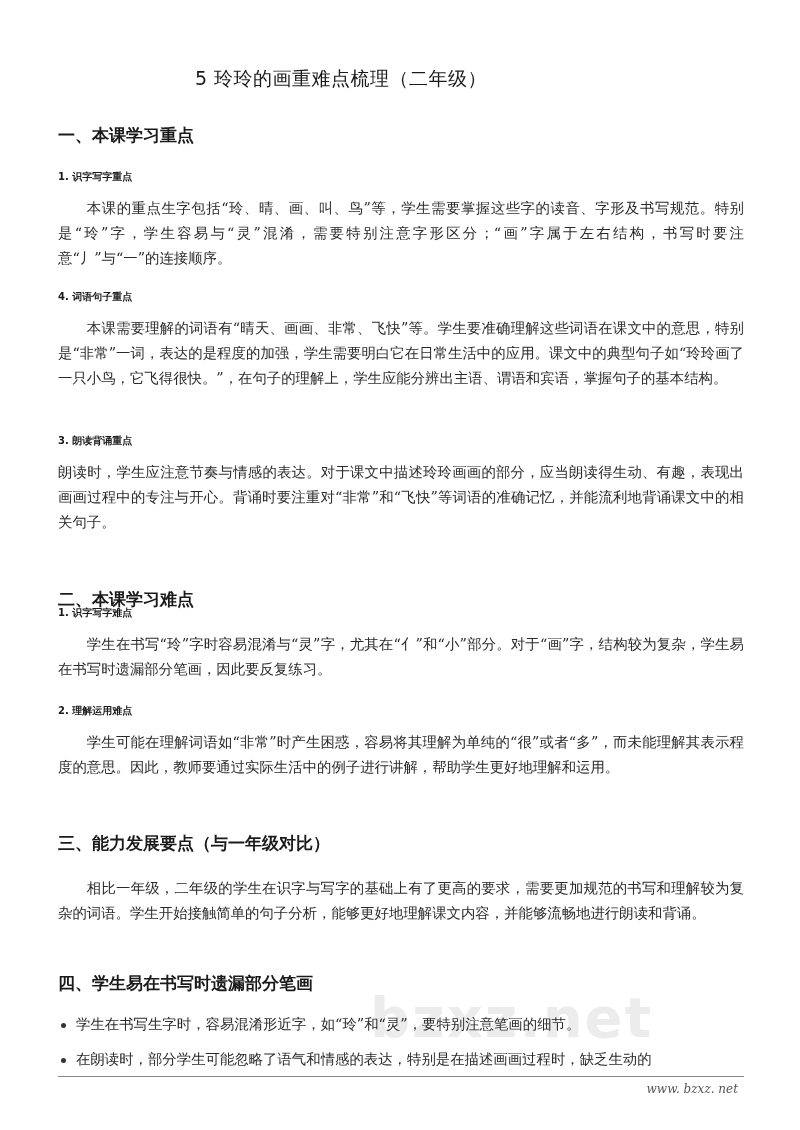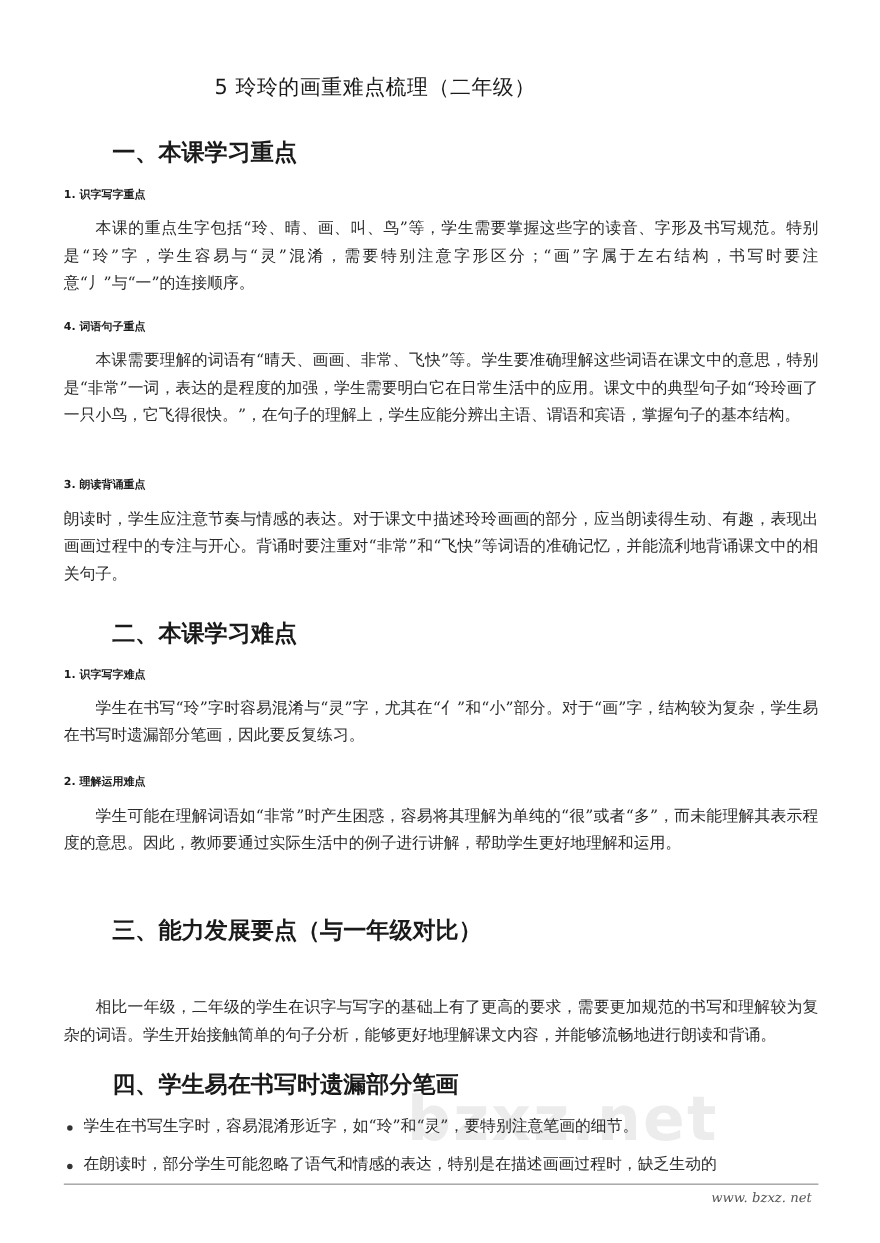--- a/index.html
+++ b/index.html
@@ -10,21 +10,21 @@
     }
     .page { position: absolute; left: 0; top: 0; width: 800px; height: 1130px; }
     .title {
       position: absolute; top: 66px; left: 0; width: 682px; text-align: center;
       font-family: "DejaVu Sans", "Liberation Sans", sans-serif;
       font-size: 19px; color: #1a1a1a; letter-spacing: 0.5px;
     }
     .h1 {
       position: absolute; left: 58px;
       font-family: "DejaVu Sans", "Liberation Sans", sans-serif;
-      font-size: 21px; font-weight: bold; color: #1a1a1a; margin-left: 44px;
+      font-size: 17px; font-weight: bold; color: #1a1a1a;
     }
     .h2 {
       position: absolute; left: 58px;
       font-family: "DejaVu Sans", "Liberation Sans", sans-serif;
       font-size: 10px; font-weight: bold; color: #1a1a1a;
     }
     .para {
       position: absolute; left: 58px; width: 686px;
       font-size: 14.4px; line-height: 25px; color: #2a2a2a;
       text-align: justify;
@@ -67,30 +67,30 @@
 
   <div class="h2" style="top:170px;">1. 识字写字重点</div>
   <div class="para indent" style="top:196px;">本课的重点生字包括“玲、晴、画、叫、鸟”等，学生需要掌握这些字的读音、字形及书写规范。特别是“玲”字，学生容易与“灵”混淆，需要特别注意字形区分；“画”字属于左右结构，书写时要注意“丿”与“一”的连接顺序。</div>
 
   <div class="h2" style="top:290px;">4. 词语句子重点</div>
   <div class="para indent" style="top:316px;">本课需要理解的词语有“晴天、画画、非常、飞快”等。学生要准确理解这些词语在课文中的意思，特别是“非常”一词，表达的是程度的加强，学生需要明白它在日常生活中的应用。课文中的典型句子如“玲玲画了一只小鸟，它飞得很快。”，在句子的理解上，学生应能分辨出主语、谓语和宾语，掌握句子的基本结构。</div>
 
   <div class="h2" style="top:434px;">3. 朗读背诵重点</div>
   <div class="para" style="top:460px;">朗读时，学生应注意节奏与情感的表达。对于课文中描述玲玲画画的部分，应当朗读得生动、有趣，表现出画画过程中的专注与开心。背诵时要注重对“非常”和“飞快”等词语的准确记忆，并能流利地背诵课文中的相关句子。</div>
 
-  <div class="h1" style="top:562px;">二、本课学习难点</div>
+  <div class="h1" style="top:588px;">二、本课学习难点</div>
 
   <div class="h2" style="top:606px;">1. 识字写字难点</div>
   <div class="para indent" style="top:632px;">学生在书写“玲”字时容易混淆与“灵”字，尤其在“亻”和“小”部分。对于“画”字，结构较为复杂，学生易在书写时遗漏部分笔画，因此要反复练习。</div>
 
   <div class="h2" style="top:704px;">2. 理解运用难点</div>
   <div class="para indent" style="top:730px;">学生可能在理解词语如“非常”时产生困惑，容易将其理解为单纯的“很”或者“多”，而未能理解其表示程度的意思。因此，教师要通过实际生活中的例子进行讲解，帮助学生更好地理解和运用。</div>
 
   <div class="h1" style="top:832px;">三、能力发展要点（与一年级对比）</div>
-  <div class="para indent" style="top:876px;margin-top:28px;">相比一年级，二年级的学生在识字与写字的基础上有了更高的要求，需要更加规范的书写和理解较为复杂的词语。学生开始接触简单的句子分析，能够更好地理解课文内容，并能够流畅地进行朗读和背诵。</div>
+  <div class="para indent" style="top:876px;">相比一年级，二年级的学生在识字与写字的基础上有了更高的要求，需要更加规范的书写和理解较为复杂的词语。学生开始接触简单的句子分析，能够更好地理解课文内容，并能够流畅地进行朗读和背诵。</div>
 
   <div class="h1" style="top:972px;">四、学生易在书写时遗漏部分笔画</div>
 
   <div class="watermark">bzxz.net</div>
 
   <ul class="bullets" style="top:1012px;">
     <li>
       <span class="bullet-dot"></span>
       <span>学生在书写生字时，容易混淆形近字，如“玲”和“灵”，要特别注意笔画的细节。</span>
     </li>

